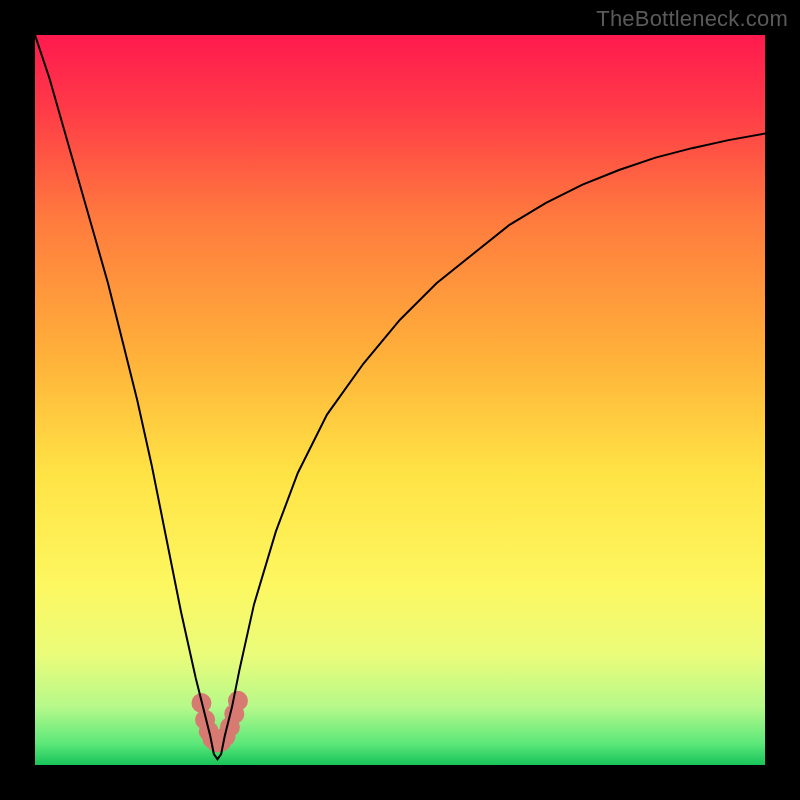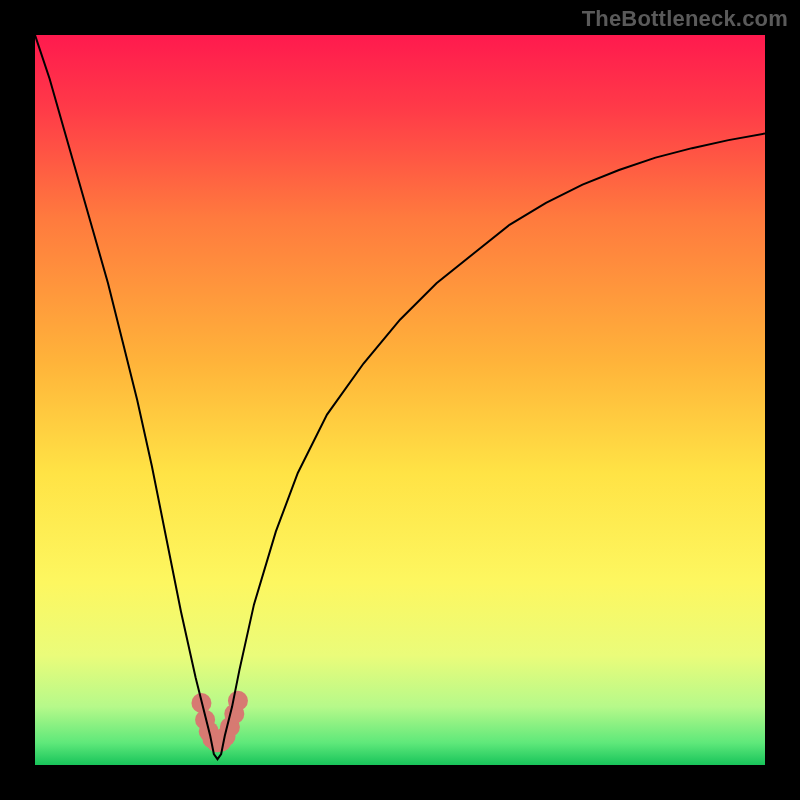--- a/index.html
+++ b/index.html
@@ -35,21 +35,21 @@
     width: 730px;
     height: 730px;
   }
   .watermark {
     position: absolute;
     top: 6px;
     right: 12px;
     font-family: Arial, Helvetica, sans-serif;
     font-size: 22px;
     color: #5a5a5a;
-    font-weight: 700;
+    font-weight: 400;
     letter-spacing: 0.2px;
   }
 </style>
 </head>
 <body>
 
 <div class="frame">
 
   <div class="plot-area">
     <svg class="gradient-bg" viewBox="0 0 730 730" preserveAspectRatio="none">

